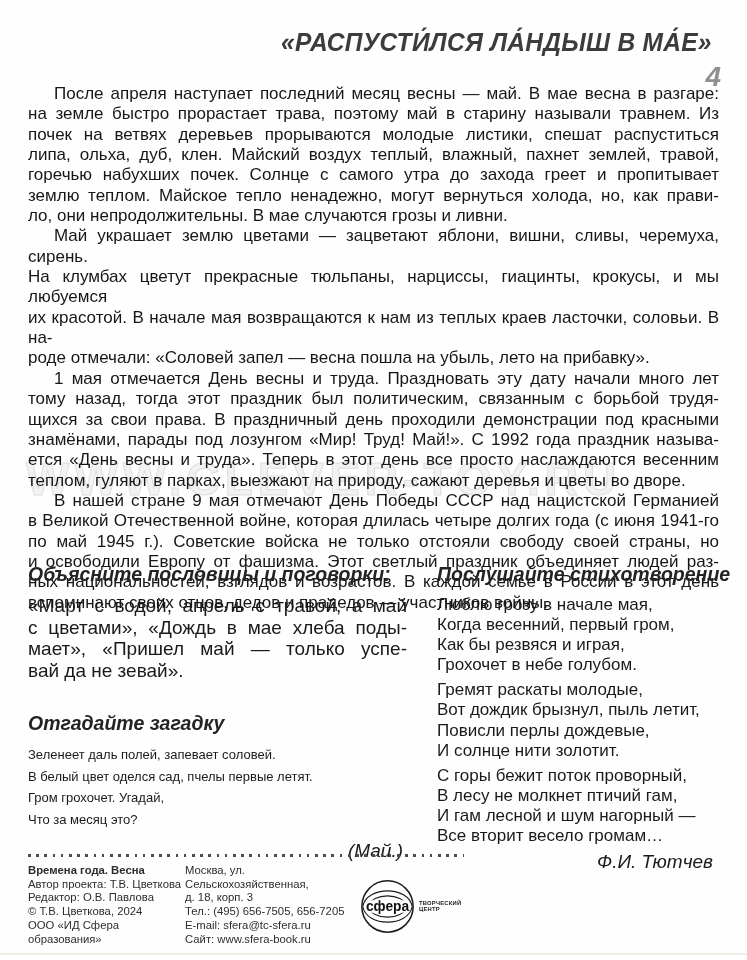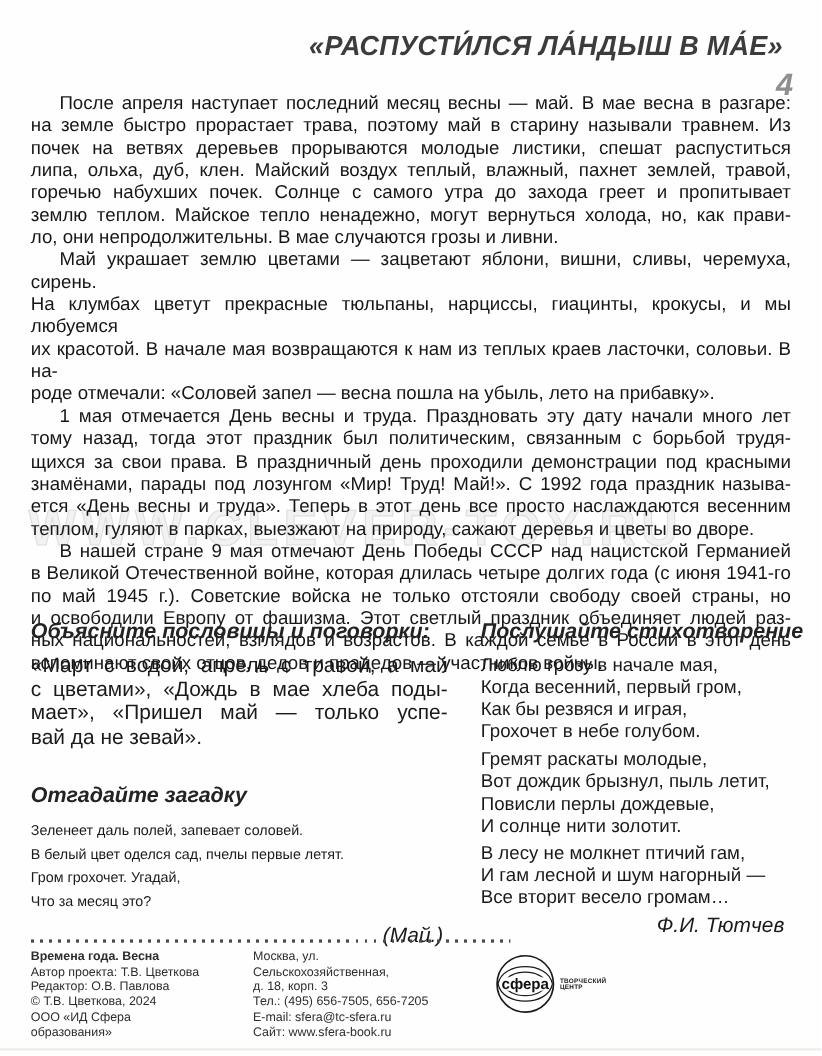--- a/index.html
+++ b/index.html
@@ -67,21 +67,21 @@
   .poem-author{
     text-align:right;font-style:italic;font-size:19px;margin-top:3px;padding-right:6px;
   }
   
   .footer{position:absolute;left:28px;top:854px;width:691px;z-index:1;}
   .footer-dots{
     width:436px;height:3px;
     background:repeating-linear-gradient(90deg,#4c4c4c 0 2.6px,transparent 2.6px 8.2px);
     margin-bottom:7px;
   }
-  .footer-cols{display:flex;align-items:flex-start;font-size:11.3px;line-height:13.7px;color:#2d2d2d;gap:45px;}
+  .footer-cols{display:flex;align-items:center;font-size:11.3px;line-height:13.7px;color:#2d2d2d;}
   .footer-col1{width:155px;}
   .footer-col1 .fline.pfirst{font-weight:bold;}
   .footer-col2{width:166px;margin-left:2px;}
   .footer-logo{margin-left:8px;display:flex;align-items:center;margin-top:2px;}
   .logo-tagline{margin-left:3px;font-size:10px;line-height:10px;font-weight:bold;color:#1c1c1c;
     transform:scale(.58);transform-origin:left center;letter-spacing:.4px;}
   .page-edge-bottom{
     position:absolute;left:0;right:0;top:953px;height:2px;background:#efece4;z-index:2;
   }
 </style>
@@ -161,20 +161,21 @@
             <div class="poem-line">Как бы резвяся и играя,</div>
             <div class="poem-line">Грохочет в небе голубом.</div>
           </div>
           <div class="stanza">
             <div class="poem-line">Гремят раскаты молодые,</div>
             <div class="poem-line">Вот дождик брызнул, пыль летит,</div>
             <div class="poem-line">Повисли перлы дождевые,</div>
             <div class="poem-line">И солнце нити золотит.</div>
           </div>
           <div class="stanza">
+            <div class="poem-line">С горы бежит поток проворный,</div>
             <div class="poem-line">В лесу не молкнет птичий гам,</div>
             <div class="poem-line">И гам лесной и шум нагорный —</div>
             <div class="poem-line">Все вторит весело громам…</div>
           </div>
         </div>
       <div class="poem-author">Ф.И. Тютчев</div>
     </div>
   </div>
 
   <div class="footer">

